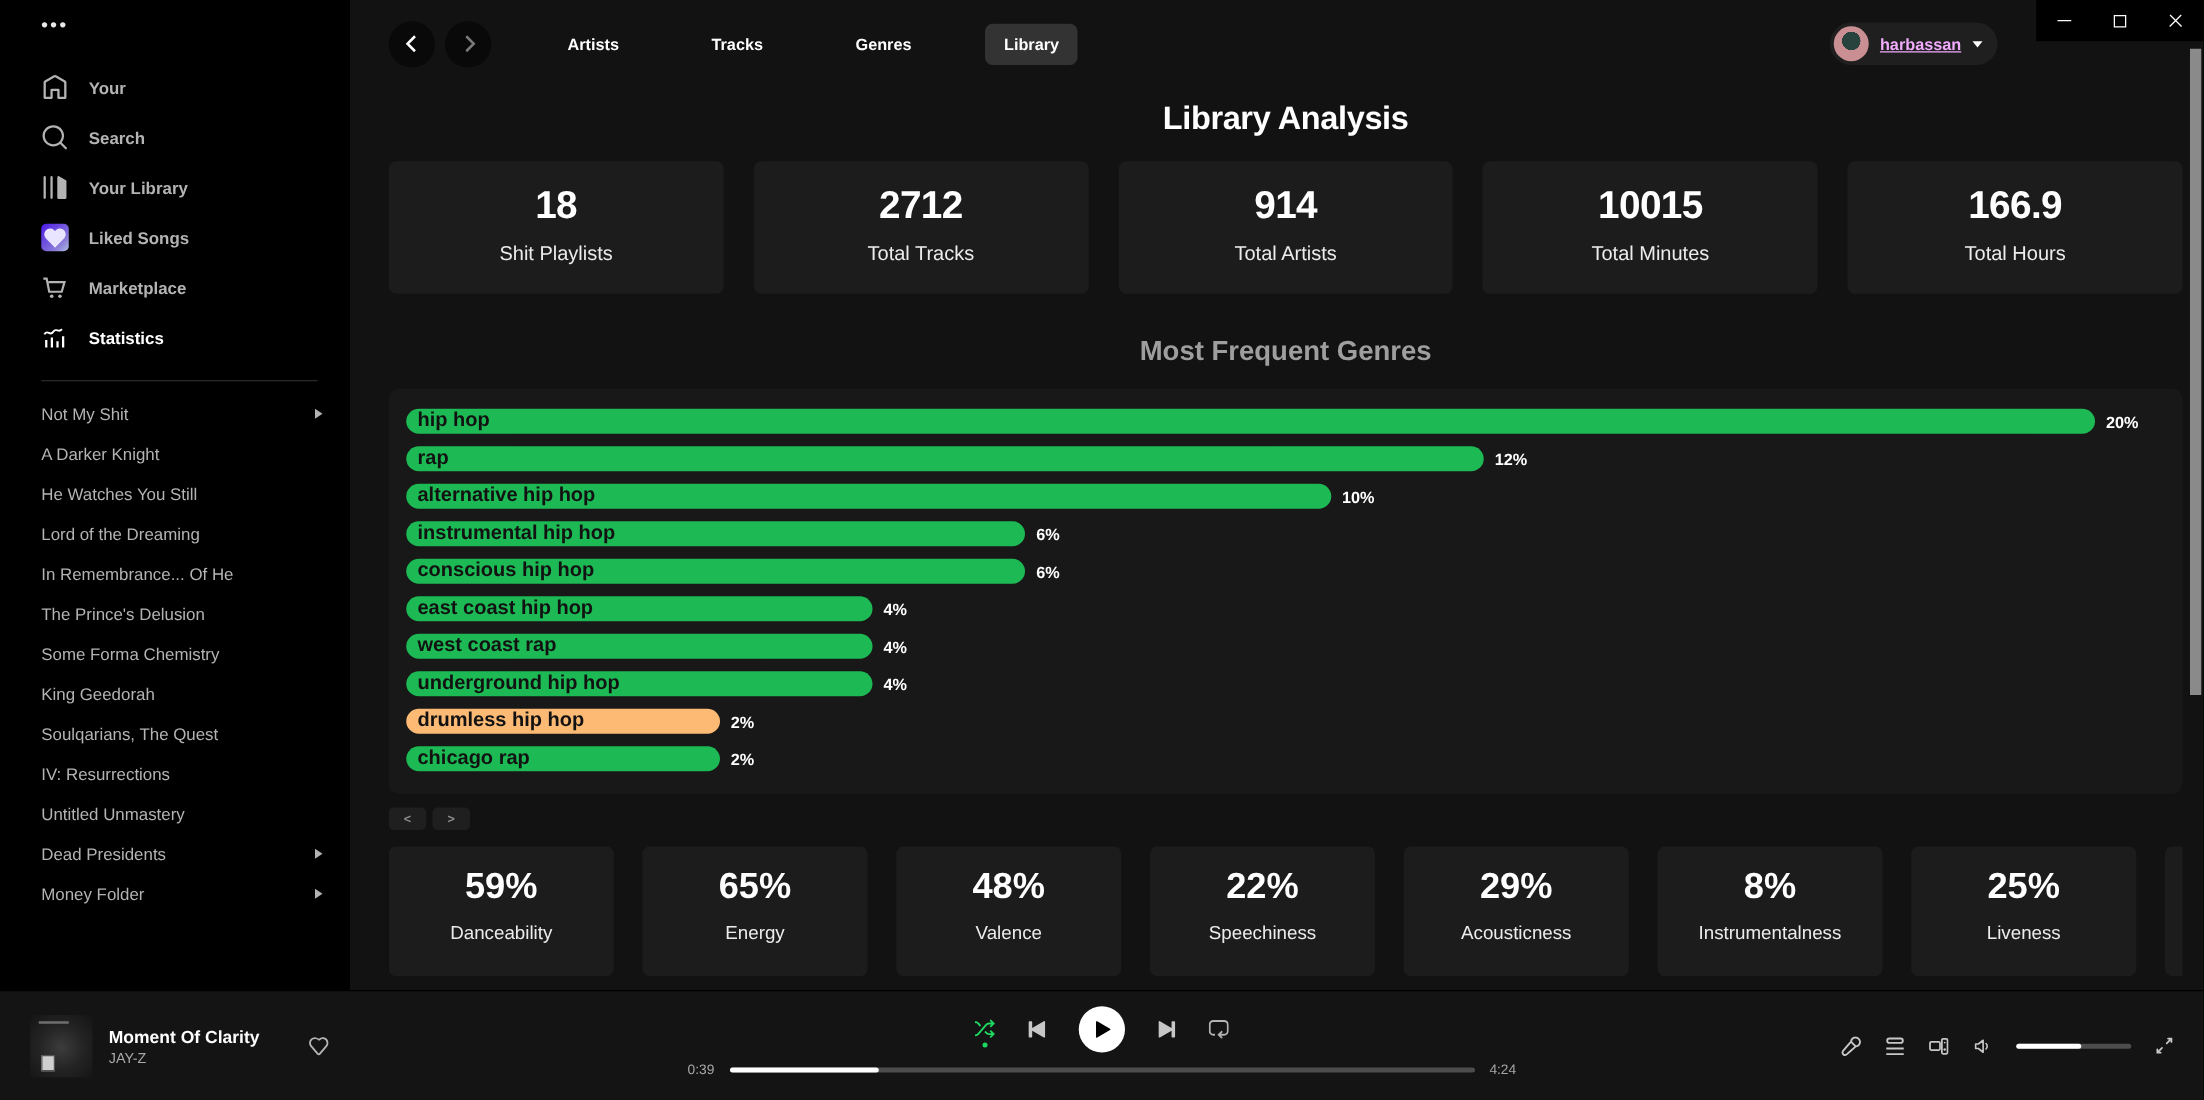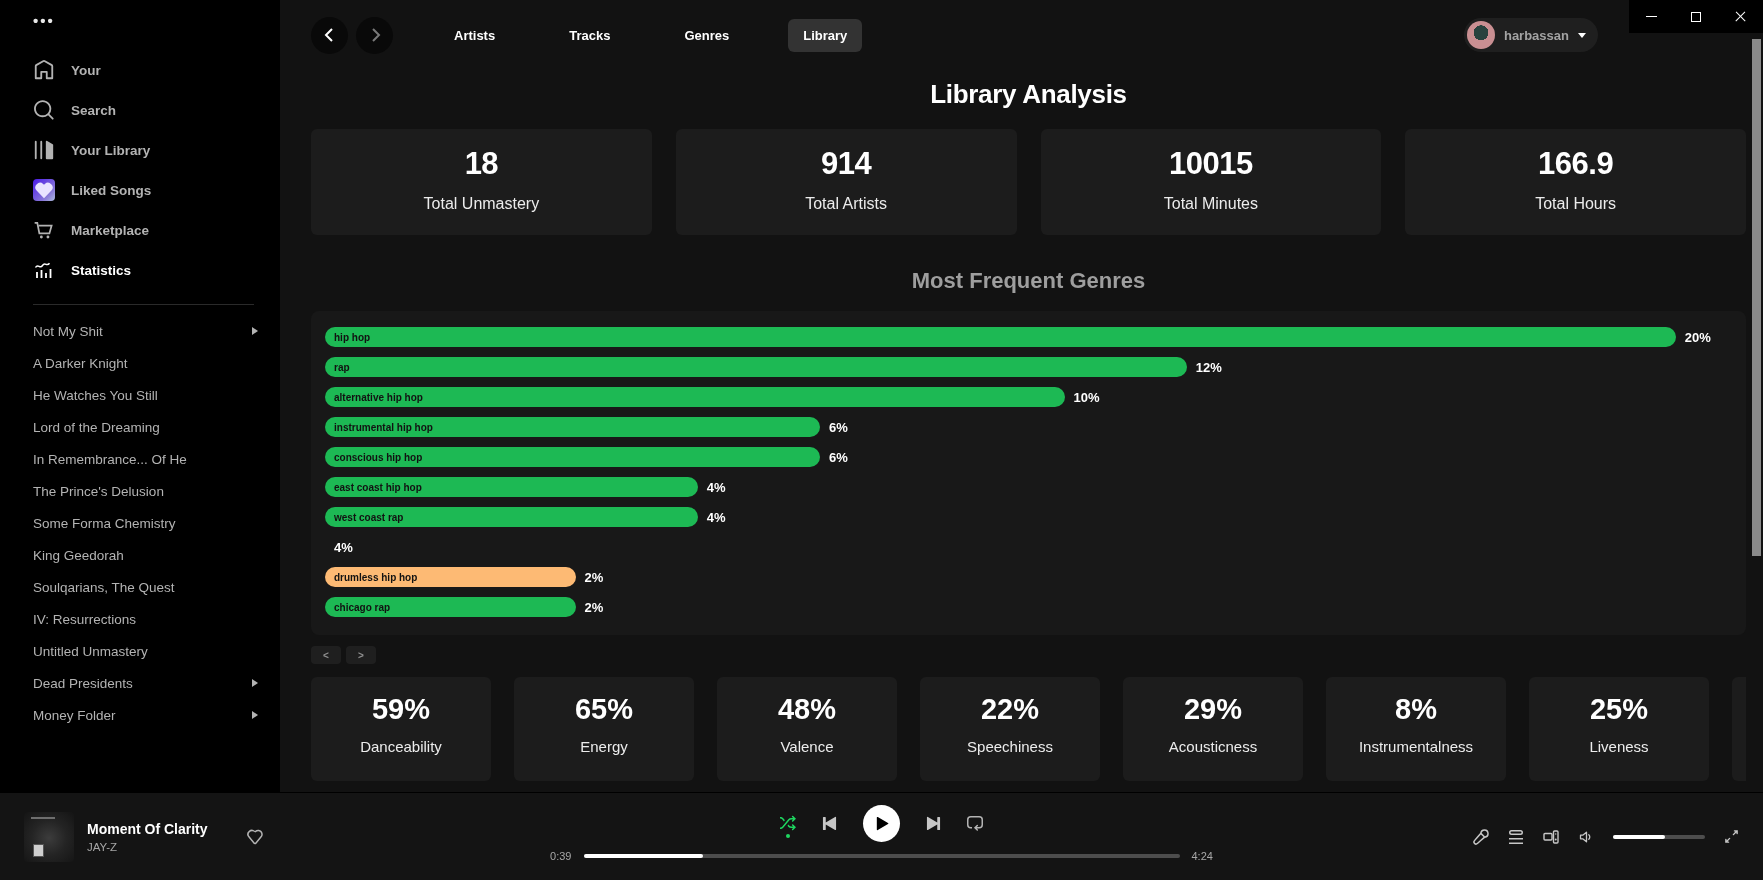--- a/index.html
+++ b/index.html
@@ -28,36 +28,36 @@
   .content { background:#121212; position:relative; overflow:hidden; padding:0 17px 0 31px;text-align:center; }
   .topbar { padding-top:13px; height:57px; display:flex; align-items:center; }
   .circle-btn { width:37px; height:37px; border-radius:50%; background:#090909; display:flex; align-items:center; justify-content:center; cursor:pointer; flex:0 0 37px; }
   .circle-btn + .circle-btn { margin-left:8px; }
   .tabs { display:flex; align-items:center; gap:44px; margin-left:46px; }
   .tab { font-size:13px; font-weight:700; color:#fff; cursor:pointer; padding:9px 15px; border-radius:6px; }
   .tab.active { background:#333333; }
   .spacer { flex:1; }
   .user-pill { display:flex; align-items:center; gap:9px; background:#1f1f1f; border-radius:18px; height:34px; padding:0 12px 0 3px; margin-right:148px; cursor:pointer; }
   .avatar { width:28px; height:28px; border-radius:50%; background:radial-gradient(circle at 50% 42%,#28423e 0 34%,#c98f92 35% 100%); }
-  .user-name { font-size:13px; font-weight:700; color:#a3a3a3; }
+  .user-name { font-size:13px; font-weight:700; color:#f0abfc;text-decoration:underline; }
   .caret-down { width:0; height:0; border-top:5px solid #fff; border-left:4.5px solid transparent; border-right:4.5px solid transparent; }
 
   .page-title { margin-top:22px; font-size:26px; font-weight:700; letter-spacing:-0.3px; color:#fff; }
 
   .stat-row { display:flex; gap:24px; margin-top:19px; }
   .stat-card { flex:1; height:106px; background:#1c1c1c; border-radius:6px; padding:17px 22px; }
   .stat-value { font-size:31px; font-weight:700; letter-spacing:-0.5px; color:#fff; }
   .stat-label { margin-top:13px; font-size:16px; color:#ececec; }
 
   .section-title { margin-top:33px; font-size:22px; font-weight:700; color:#9e9e9e; }
 
   .chart-panel { margin-top:17px; background:#181818; border-radius:8px; padding:16px 14px 8px 14px; }
   .bar-row { display:flex; align-items:center; margin-bottom:10px; height:20px; }
   .bar { height:20px; border-radius:10px; background:#1db954; display:flex; align-items:center; padding-left:9px; min-width:40px; }
-  .bar-cat { font-size:10px; font-weight:700; color:#121212; white-space:nowrap; }
+  .bar-cat { font-size:16px; font-weight:700; color:#121212; white-space:nowrap; }
   .bar-val { margin-left:9px; font-size:13px; font-weight:700; color:#fff; }
 
   .pager { margin-top:11px; display:flex; gap:5px; }
   .pager-btn { width:30px; height:18px; background:#1f1f1f; border-radius:4px; color:#8f8f8f; font-size:10px; font-weight:700; display:flex; align-items:center; justify-content:center; cursor:pointer; }
 
   .feature-row { margin-top:13px; display:flex; gap:23px; overflow:hidden; }
   .feature-card { flex:0 0 180px; height:104px; background:#1c1c1c; border-radius:6px; padding:16px 20px; }
   .feature-value { font-size:29px; font-weight:700; color:#fff; }
   .feature-label { margin-top:12px; font-size:15px; color:#ececec; }
 
@@ -227,21 +227,25 @@
         <span class="user-name">harbassan</span>
         <span class="caret-down"></span>
       </div>
     </div>
 
     <div class="page-title">Library Analysis</div>
 
     <div class="stat-row" id="stat-cards">
         <div class="stat-card">
           <div class="stat-value">18</div>
-          <div class="stat-label">Total Unmastery</div>
+          <div class="stat-label">Shit Playlists</div>
+        </div>
+        <div class="stat-card">
+          <div class="stat-value">2712</div>
+          <div class="stat-label">Total Tracks</div>
         </div>
         <div class="stat-card">
           <div class="stat-value">914</div>
           <div class="stat-label">Total Artists</div>
         </div>
         <div class="stat-card">
           <div class="stat-value">10015</div>
           <div class="stat-label">Total Minutes</div>
         </div>
         <div class="stat-card">
@@ -289,20 +293,23 @@
           </div>
           <span class="bar-val">4%</span>
         </div>
         <div class="bar-row">
           <div class="bar" style="width: 26.5%; background: rgb(29, 185, 84);">
             <span class="bar-cat">west coast rap</span>
           </div>
           <span class="bar-val">4%</span>
         </div>
         <div class="bar-row">
+          <div class="bar" style="width: 26.5%; background: rgb(29, 185, 84);">
+            <span class="bar-cat">underground hip hop</span>
+          </div>
           <span class="bar-val">4%</span>
         </div>
         <div class="bar-row">
           <div class="bar" style="width: 17.81%; background: #fdba74;">
             <span class="bar-cat">drumless hip hop</span>
           </div>
           <span class="bar-val">2%</span>
         </div>
         <div class="bar-row">
           <div class="bar" style="width: 17.81%; background: rgb(29, 185, 84);">

